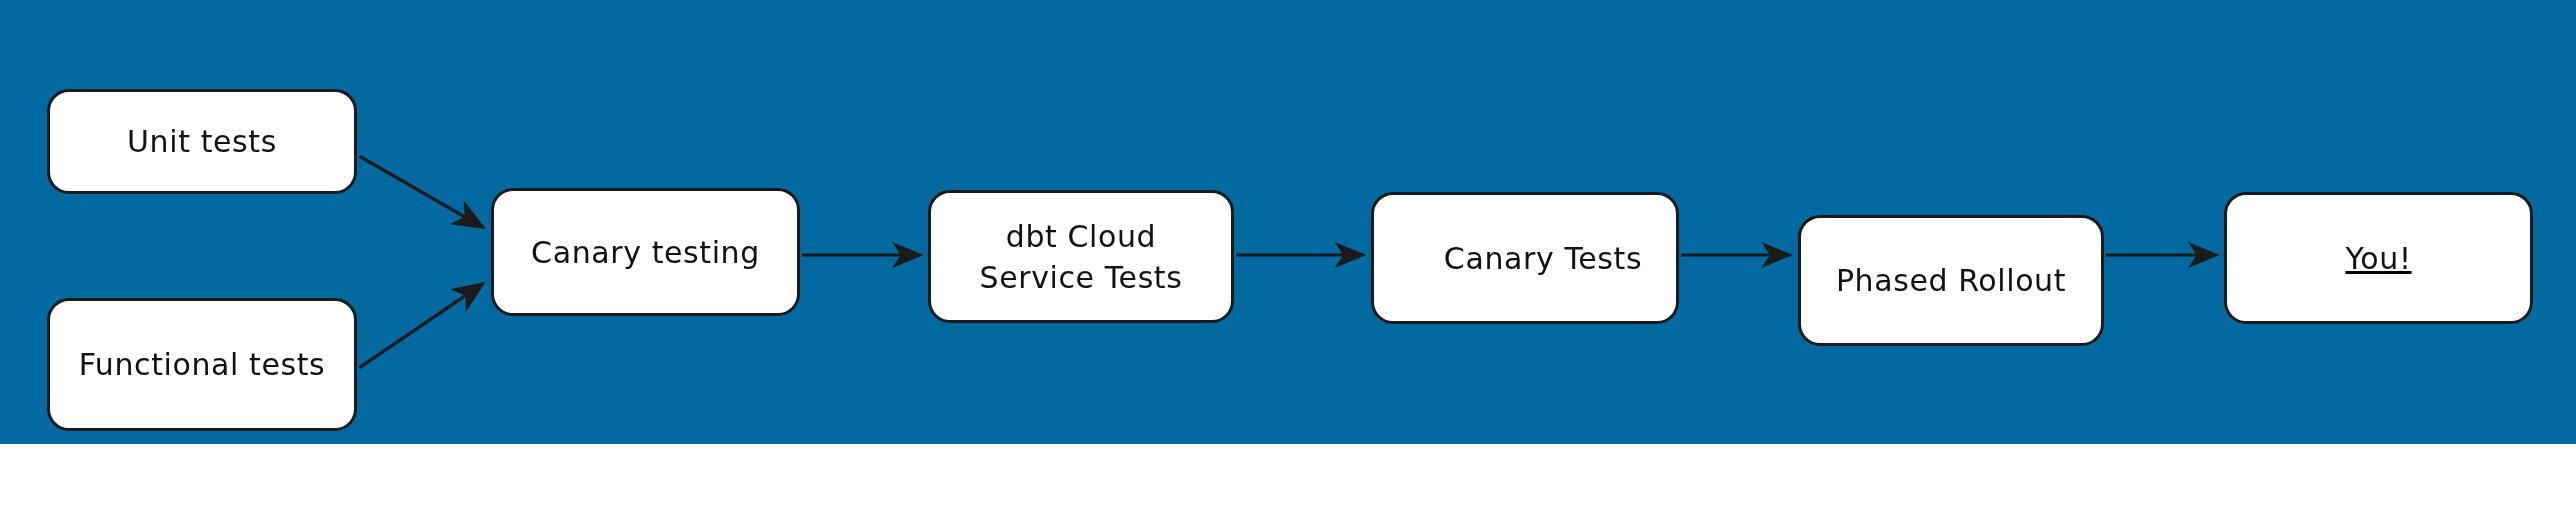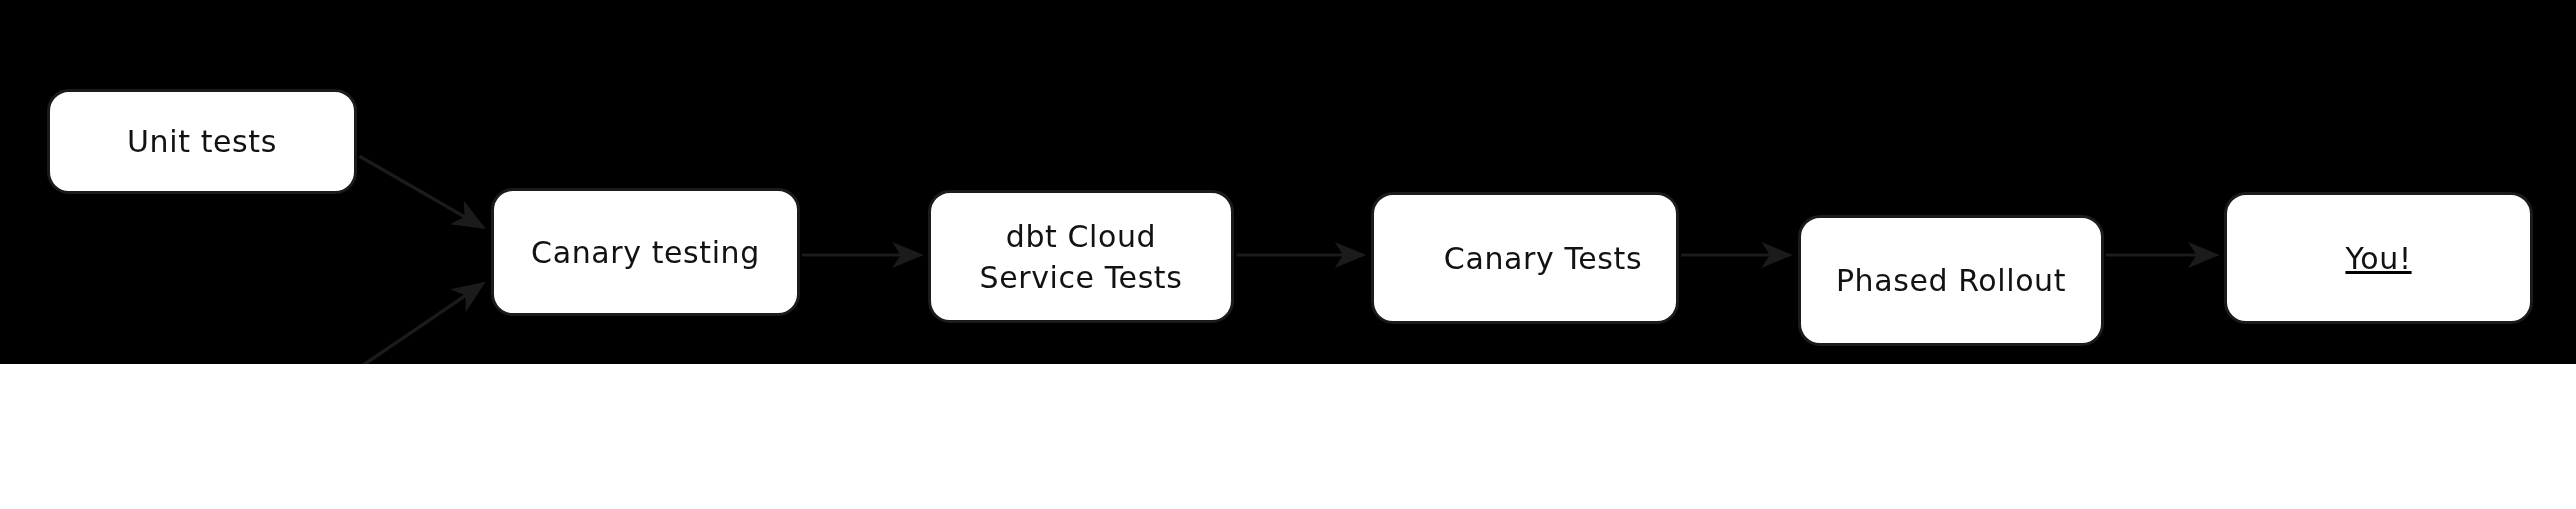--- a/index.html
+++ b/index.html
@@ -3,22 +3,22 @@
 <meta charset="utf-8">
 <style>
   html, body {
     margin: 0;
     padding: 0;
     background: #ffffff;
   }
   #canvas {
     position: relative;
     width: 2576px;
-    height: 364px;
-    background: #000000;
+    height: 444px;
+    background: #0369a1;
     overflow: hidden;
     font-family: "DejaVu Sans", sans-serif;
   }
   #edge-layer {
     position: absolute;
     left: 0;
     top: 0;
     width: 2576px;
     height: 510px;
     pointer-events: none;
@@ -86,20 +86,23 @@
 
     <g>
       <line x1="2132" y1="258" x2="2244" y2="258" stroke="#1b1b1b" stroke-width="3.2" marker-end="url(#arrowhead)"></line>
     </g>
   </svg>
 
   <div class="node" id="node-unit-tests">
     <span class="node-label">Unit tests</span>
   </div>
 
+  <div class="node" id="node-functional-tests">
+    <span class="node-label">Functional tests</span>
+  </div>
 
   <div class="node" id="node-smoke-testing">
     <span class="node-label">Canary testing</span>
   </div>
 
   <div class="node" id="node-dbt-cloud">
     <span class="node-label">dbt Cloud
 Service Tests</span>
   </div>
 

